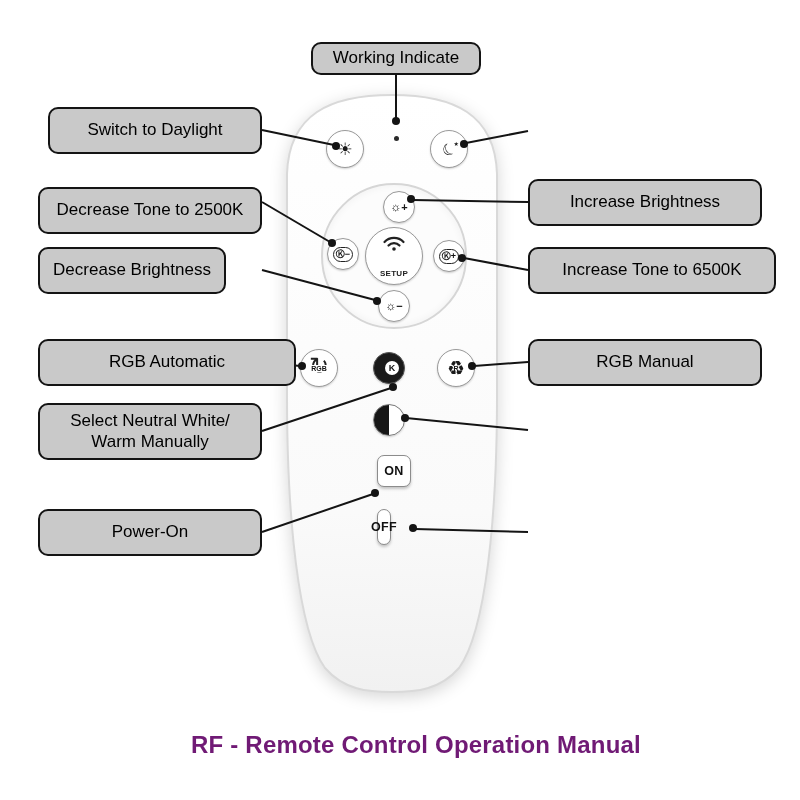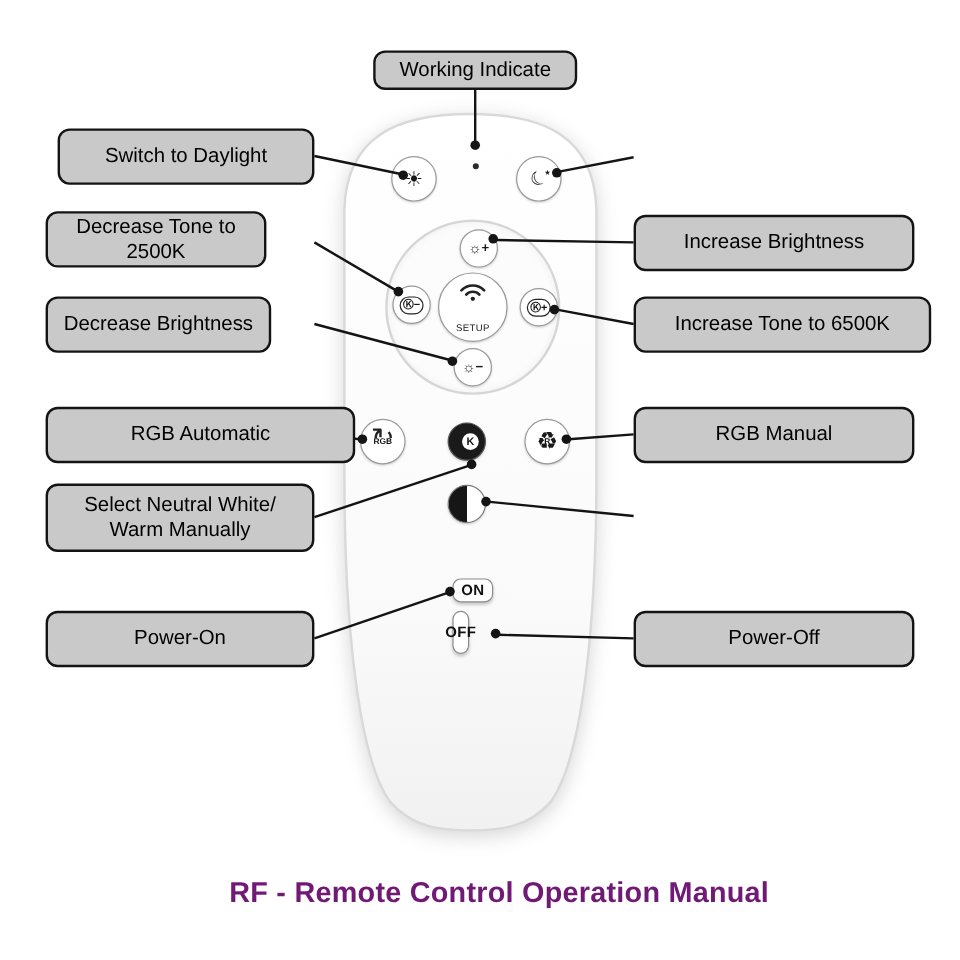--- a/index.html
+++ b/index.html
@@ -31,21 +31,21 @@
   .square-btn {
     border-radius:7px; font-weight:700; font-size:12.5px; letter-spacing:0.3px;
     border:1.5px solid #8c8c8c; box-shadow:0 2px 3px rgba(0,0,0,0.22); color:#111;
   }
   .icon-glyph { line-height:1; }
   .pill-icon {
     border:1.2px solid #222; border-radius:9px; padding:0 2px; height:13px;
     display:inline-flex; align-items:center; justify-content:center;
     font-size:9px; font-weight:700; line-height:1; color:#111;
   }
-  .setup-text { font-size:8px; font-weight:400; letter-spacing:0.3px; margin-top:18px; color:#222; }
+  .setup-text { font-size:8px; font-weight:700; letter-spacing:0.3px; margin-top:18px; color:#222; }
   .cycle-arrow { position:absolute; font-size:24px; line-height:1; color:#222; top:4px; }
   .rgb-text {
     position:relative; font-size:7px; font-weight:700; background:#fff;
     padding:0 1px; color:#111; z-index:1;
   }
   .k-circle {
     width:14px; height:14px; background:#fff; border-radius:50%;
     display:flex; align-items:center; justify-content:center;
     font-size:9px; font-weight:700; color:#111; margin-left:6px;
   }
@@ -134,21 +134,21 @@
   </div>
 
   <div class="btn" style="left:437px;top:349px;width:38px;height:38px">
     <span class="recycle-glyph">♻</span>
     <span class="r-text">R</span>
   </div>
 
   <div class="btn" style="left:373px;top:404px;width:32px;height:32px;background:linear-gradient(90deg,#161616 50%,#ffffff 50%);border-color:#777">
   </div>
 
-  <div class="btn square-btn" style="left:377px;top:482px;width:34px;height:20px">
+  <div class="btn square-btn" style="left:377px;top:455px;width:34px;height:32px">
     <span>ON</span>
   </div>
   <div class="btn square-btn" style="left:377px;top:509px;width:14px;height:36px">
     <span>OFF</span>
   </div>
 
   <svg class="lines" width="800" height="800" viewBox="0 0 800 800">
     <g stroke="#141414" stroke-width="2">
       <line x1="396" y1="75" x2="396" y2="118"></line>
       <line x1="262" y1="130" x2="334" y2="145"></line>
@@ -177,26 +177,25 @@
       <circle cx="462" cy="258" r="4"></circle>
       <circle cx="472" cy="366" r="4"></circle>
       <circle cx="405" cy="418" r="4"></circle>
       <circle cx="413" cy="528" r="4"></circle>
     </g>
   </svg>
 
   <div class="callout" style="left:311px;top:42px;width:170px;height:33px">Working Indicate</div>
 
   <div class="callout" style="left:48px;top:107px;width:214px;height:47px">Switch to Daylight</div>
-  <div class="callout" style="left:38px;top:176px;width:184px;height:47px">Decrease Tone to 2500K</div>
+  <div class="callout" style="left:38px;top:187px;width:224px;height:47px">Decrease Tone to 2500K</div>
   <div class="callout" style="left:38px;top:247px;width:188px;height:47px">Decrease Brightness</div>
   <div class="callout" style="left:38px;top:339px;width:258px;height:47px">RGB Automatic</div>
   <div class="callout" style="left:38px;top:403px;width:224px;height:57px">Select Neutral White/ Warm Manually</div>
   <div class="callout" style="left:38px;top:509px;width:224px;height:47px">Power-On</div>
 
   <div class="callout" style="left:528px;top:179px;width:234px;height:47px">Increase Brightness</div>
   <div class="callout" style="left:528px;top:247px;width:248px;height:47px">Increase Tone to 6500K</div>
   <div class="callout" style="left:528px;top:339px;width:234px;height:47px">RGB Manual</div>
-  <div class="callout" style="left:528px;top:509px;width:234px;height:47px">Power-Off</div>
 
   <div class="title">RF - Remote Control Operation Manual</div>
 
 </div>
 
 </body></html>

